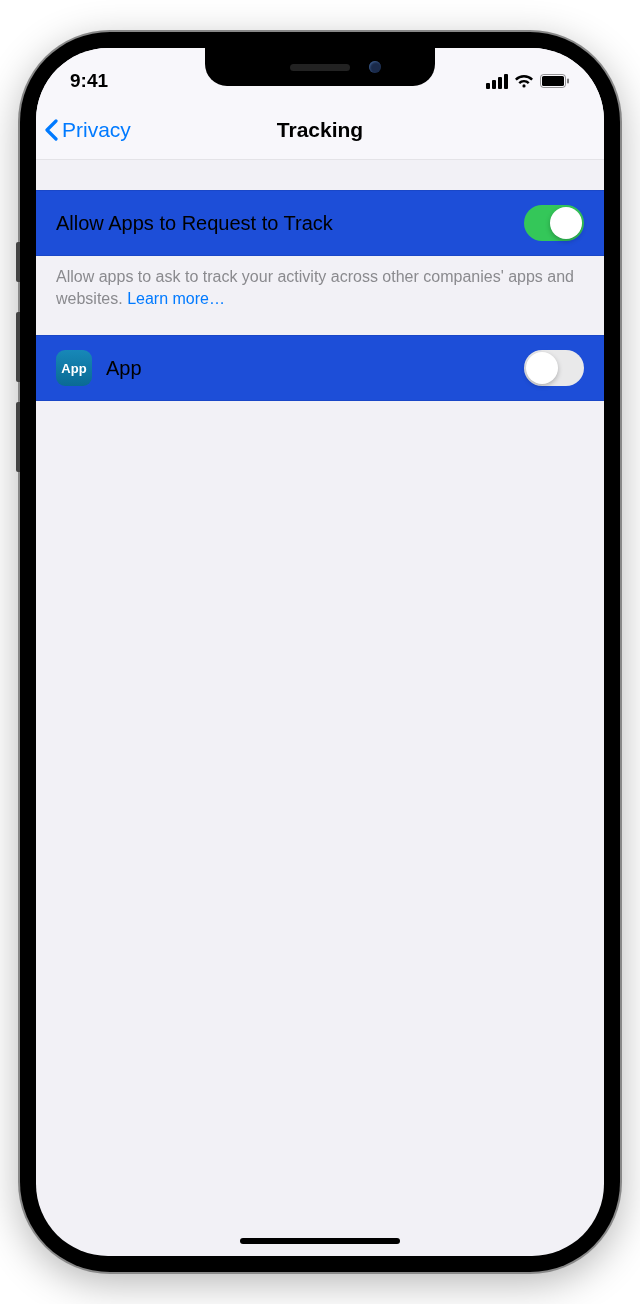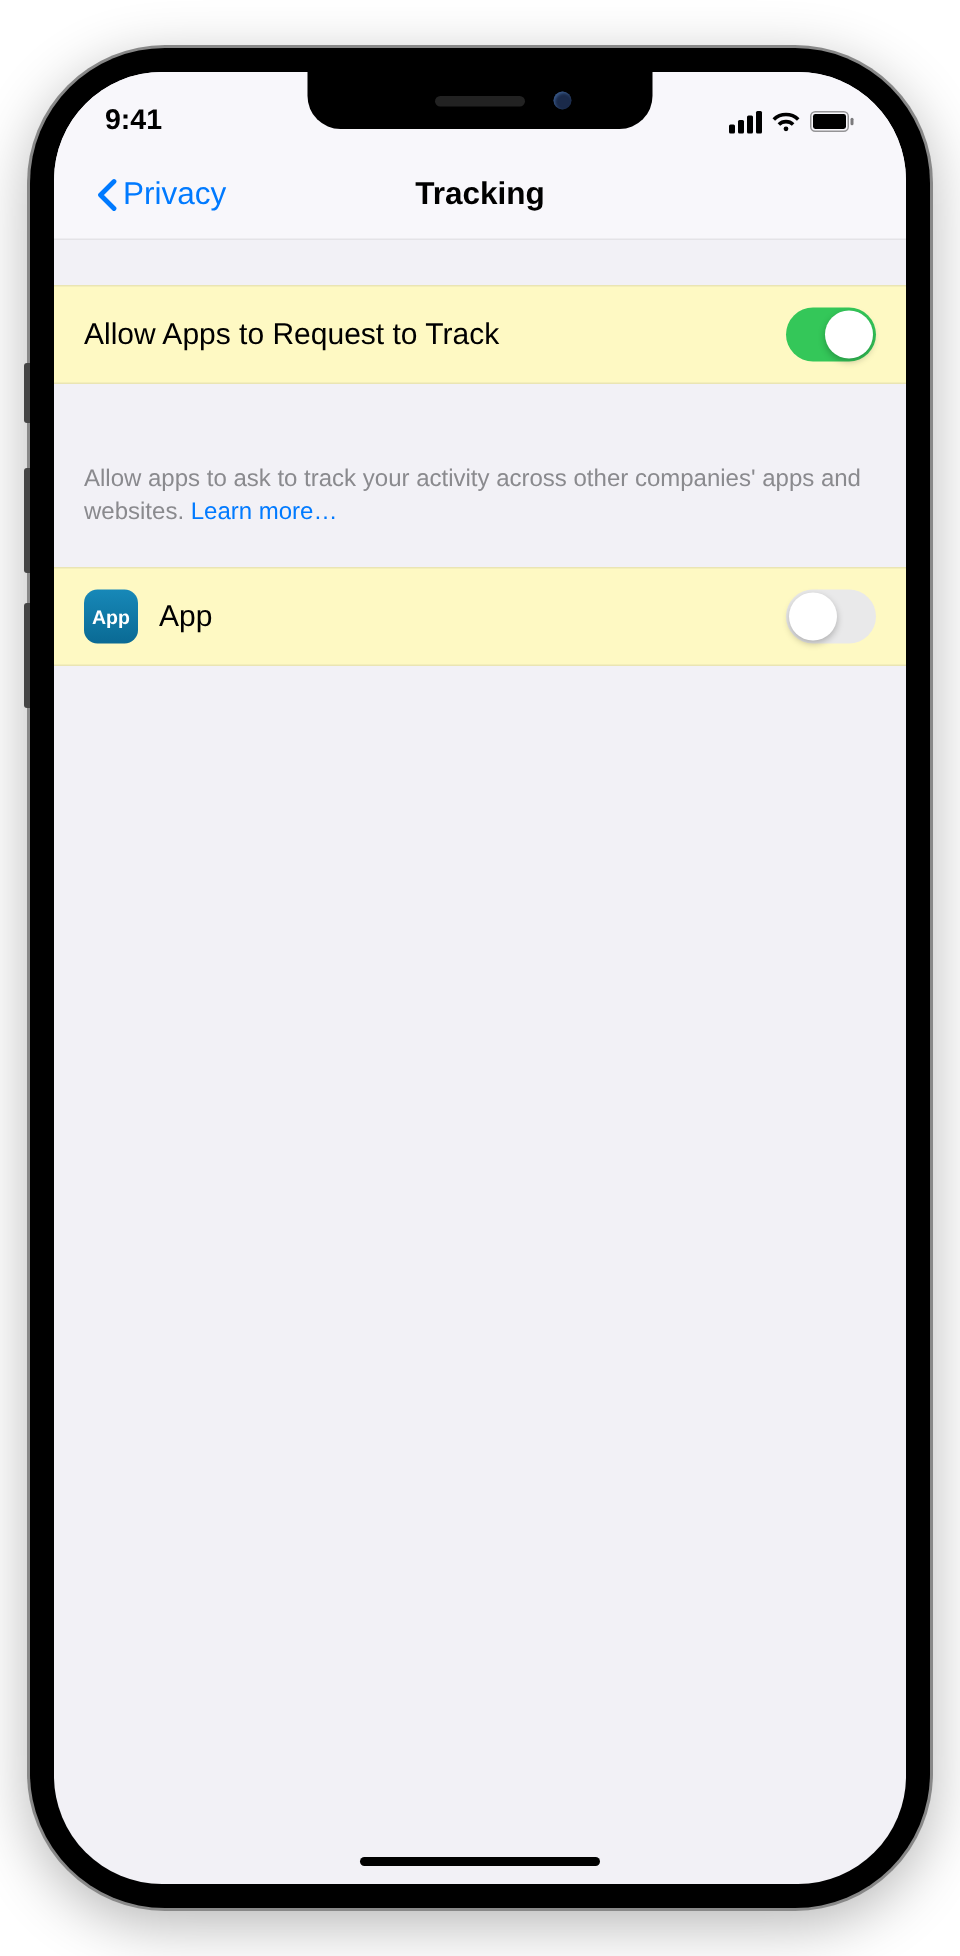--- a/index.html
+++ b/index.html
@@ -105,39 +105,39 @@
   .nav-bar {
     height: 60px;
     display: flex;
     align-items: center;
     position: relative;
     background: #f8f7fb;
     border-bottom: 1px solid rgba(0,0,0,0.08);
   }
   .back-btn {
     position: absolute;
-    left: 28px;
+    left: 8px;
     display: flex;
     align-items: center;
     color: #007aff;
     font-size: 21px;
     cursor: pointer;
     gap: 4px;
   }
   .nav-title {
     margin: 0 auto;
     font-size: 21px;
     font-weight: 600;
     color: #000;
   }
   .content {
     padding-top: 30px;
   }
   .cell {
-    background: #fef9c3;
+    background: #1d4ed8;
     display: flex;
     align-items: center;
     padding: 14px 20px;
     font-size: 20px;
     color: #000;
     border-top: 1px solid rgba(0,0,0,0.08);
     border-bottom: 1px solid rgba(0,0,0,0.08);
   }
   .cell-label { flex: 1; }
   .toggle {
@@ -158,21 +158,20 @@
     border-radius: 50%;
     box-shadow: 0 2px 5px rgba(0,0,0,0.25);
   }
   .toggle.on .knob { right: 2px; }
   .toggle.off .knob { left: 2px; }
   .footer-text {
     padding: 10px 20px 26px;
     font-size: 16px;
     color: #8a8a8e;
     line-height: 1.35;
-    margin-top: 43px;
   }
   .footer-text a { color: #007aff; text-decoration: none; cursor: pointer; }
   .app-icon {
     width: 36px;
     height: 36px;
     background: linear-gradient(#1788b8,#0a6a94);
     border-radius: 9px;
     margin-right: 14px;
     display: flex;
     align-items: center;

